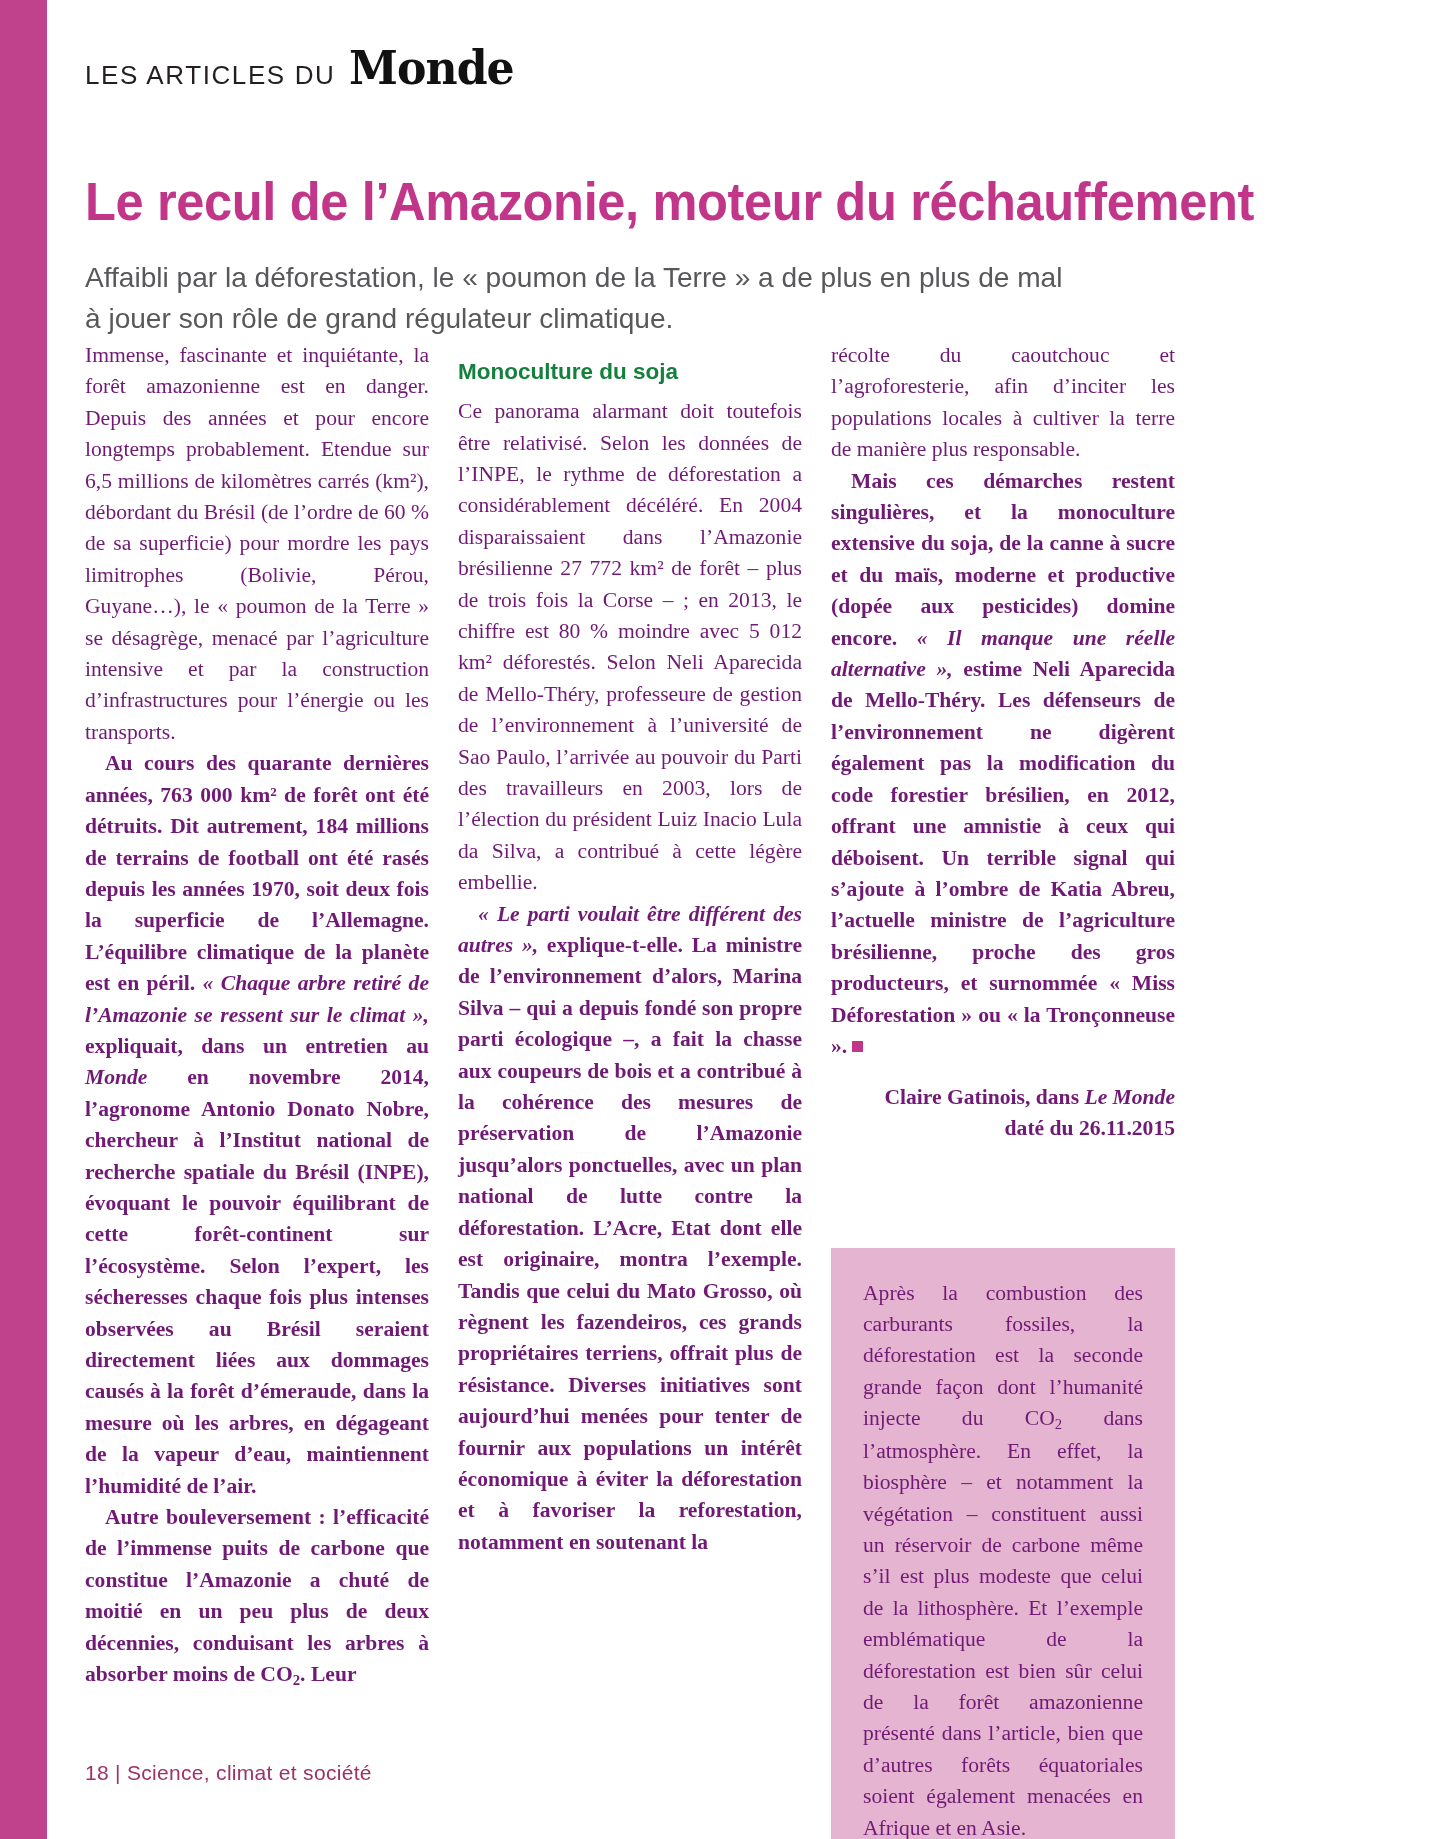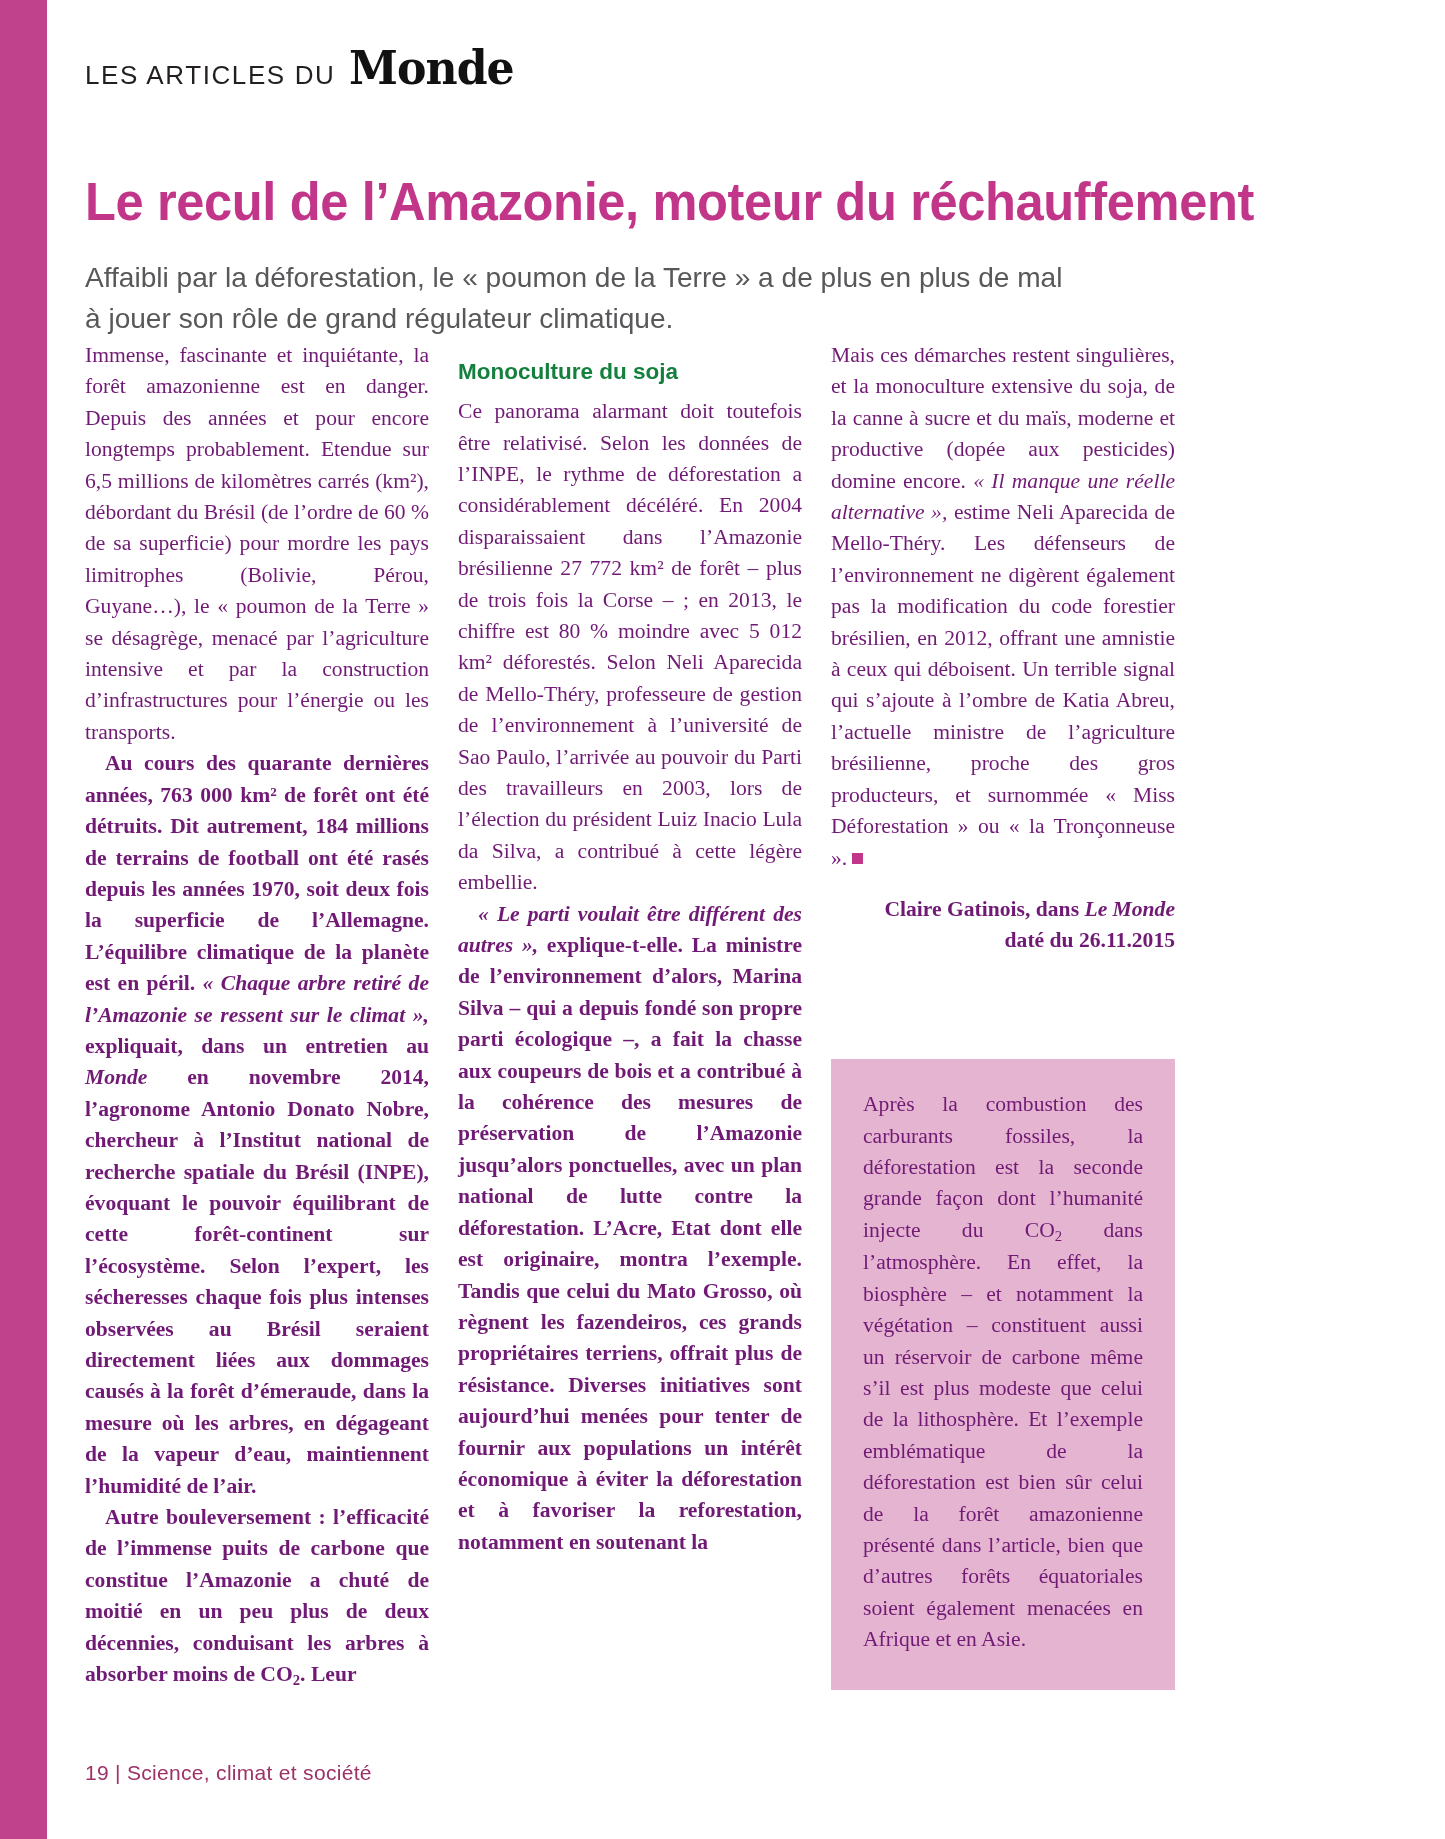--- a/index.html
+++ b/index.html
@@ -202,30 +202,31 @@
         <p><span>Autre bouleversement : l’efficacité de l’immense puits de carbone que constitue l’Amazonie a chuté de moitié en un peu plus de deux décennies, conduisant les arbres à absorber moins de CO<sub>2</sub>. Leur</span></p>
       </div>
 
       <div class="col">
         <h2 class="subhead">Monoculture du soja</h2>
         <p class="noindent">Ce panorama alarmant doit toutefois être relativisé. Selon les données de l’INPE, le rythme de déforestation a considérablement décéléré. En 2004 disparaissaient dans l’Amazonie brésilienne 27 772 km² de forêt – plus de trois fois la Corse – ; en 2013, le chiffre est 80 % moindre avec 5 012 km² déforestés. Selon Neli Aparecida de Mello-Théry, professeure de gestion de l’environnement à l’université de Sao Paulo, l’arrivée au pouvoir du Parti des travailleurs en 2003, lors de l’élection du président Luiz Inacio Lula da Silva, a contribué à cette légère embellie.</p>
         <p><em>« Le parti voulait être différent des autres »,</em> <span>explique-t-elle. La ministre de l’environnement d’alors, Marina Silva – qui a depuis fondé son propre parti écologique –, a fait la chasse aux coupeurs de bois et a contribué à la cohérence des mesures de préservation de l’Amazonie jusqu’alors ponctuelles, avec un plan national de lutte contre la déforestation. L’Acre, Etat dont elle est originaire, montra l’exemple. Tandis que celui du Mato Grosso, où règnent les fazendeiros, ces grands propriétaires terriens, offrait plus de résistance. Diverses initiatives sont aujourd’hui menées pour tenter de fournir aux populations un intérêt économique à éviter la déforestation et à favoriser la reforestation, notamment en soutenant la</span></p>
       </div>
 
       <div class="col">
+        <p class="noindent">récolte du caoutchouc et l’agroforesterie, afin d’inciter les populations locales à cultiver la terre de manière plus responsable.</p>
         <p><span>Mais ces démarches restent singulières, et la monoculture extensive du soja, de la canne à sucre et du maïs, moderne et productive (dopée aux pesticides) domine encore.</span> <em>« Il manque une réelle alternative »,</em> <span>estime Neli Aparecida de Mello-Théry. Les défenseurs de l’environnement ne digèrent également pas la modification du code forestier brésilien, en 2012, offrant une amnistie à ceux qui déboisent. Un terrible signal qui s’ajoute à l’ombre de Katia Abreu, l’actuelle ministre de l’agriculture brésilienne, proche des gros producteurs, et surnommée « Miss Déforestation » ou « la Tronçonneuse ».</span><span class="endmark"></span></p>
         <p class="byline"><span>Claire Gatinois, dans</span> <em>Le Monde</em><br><span>daté du 26.11.2015</span></p>
 
         <div class="infobox">
           <p class="infobox-body"><span>Après la combustion des carburants fossiles, la déforestation est la seconde grande façon dont l’humanité injecte du CO</span><sub>2</sub><span> dans l’atmosphère. En effet, la biosphère – et notamment la végétation – constituent aussi un réservoir de carbone même s’il est plus modeste que celui de la lithosphère. Et l’exemple emblématique de la déforestation est bien sûr celui de la forêt amazonienne présenté dans l’article, bien que d’autres forêts équatoriales soient également menacées en Afrique et en Asie.</span></p>
         </div>
       </div>
 
     </div>
 
     <div class="footer">
-      <span>19</span>
+      <span>18</span>
       <span>|</span>
       <span>Science, climat et société</span>
     </div>
 
   </div>
 </div>
 
 </body></html>

